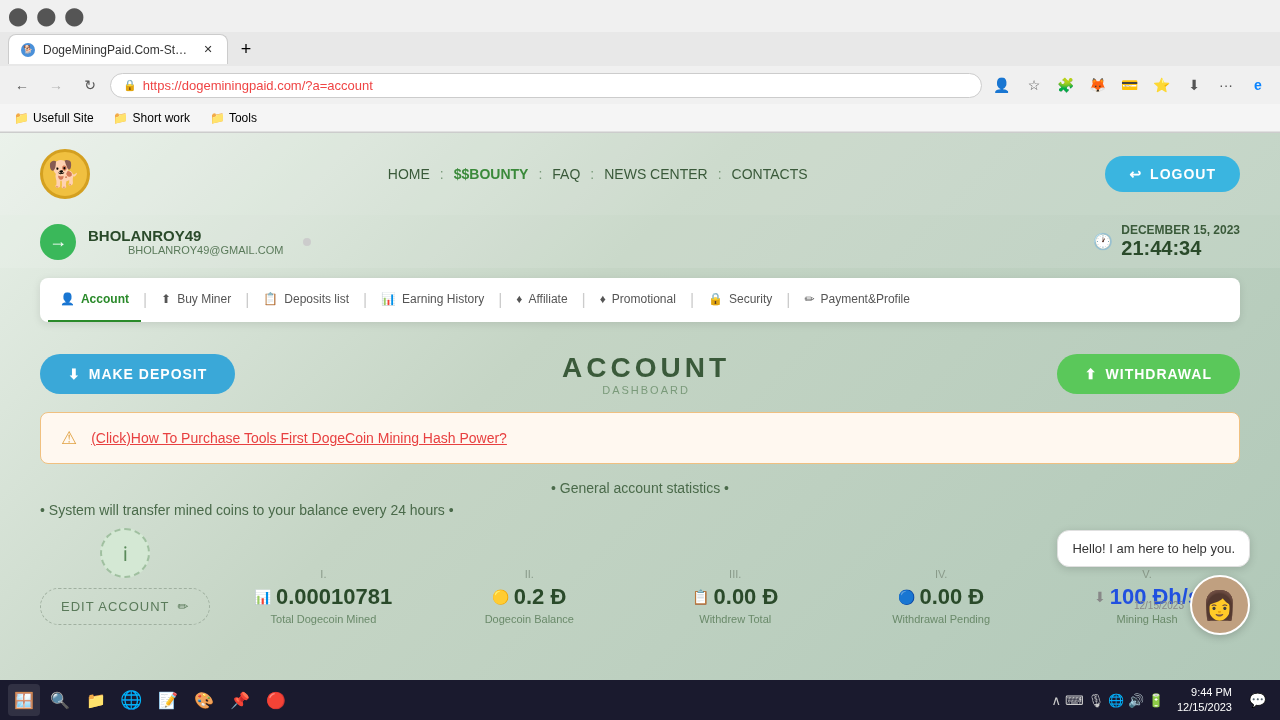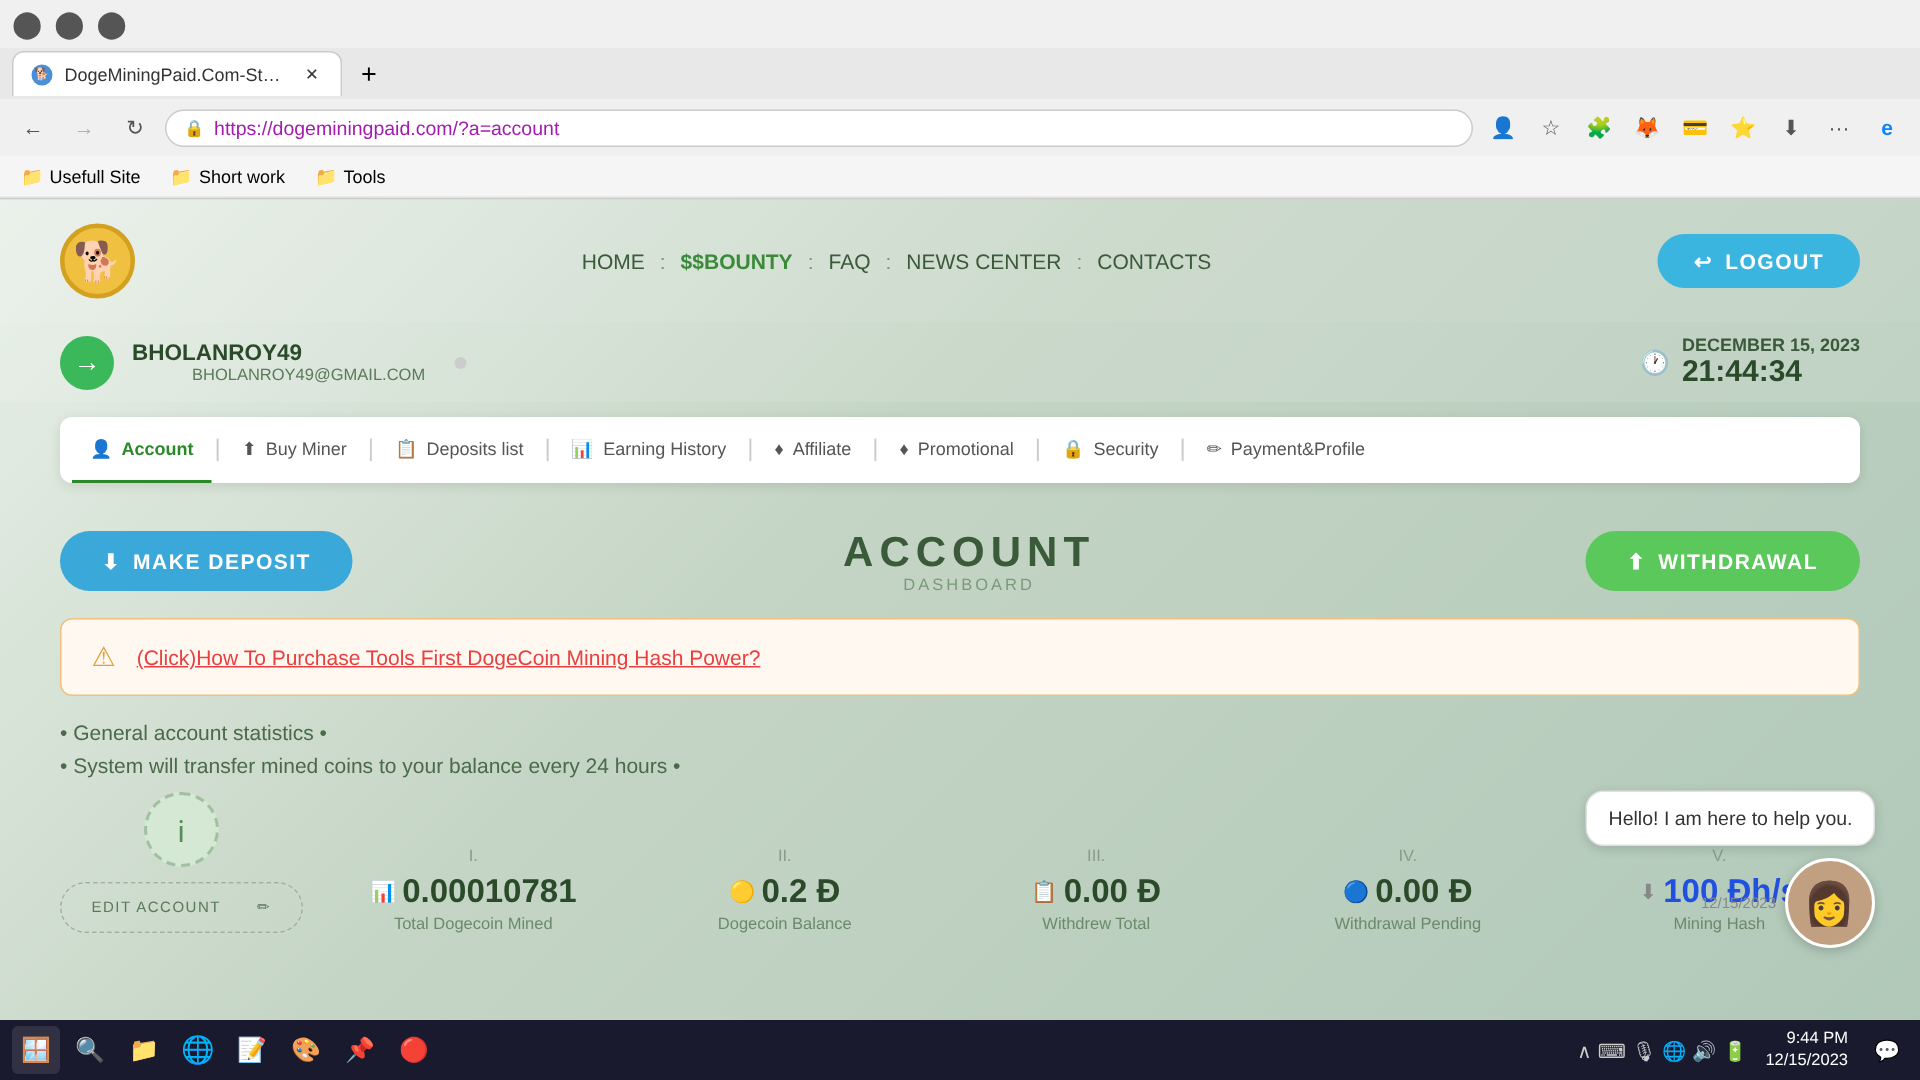--- a/index.html
+++ b/index.html
@@ -311,20 +311,21 @@
     .alert-icon { font-size: 18px; color: #e0a040; }
     .alert-link {
       color: #e84040;
       font-size: 14px;
       text-decoration: underline;
       cursor: pointer;
     }
 
     
     .stats-intro {
+      text-align: center;
       color: #4a6a4a;
       font-size: 14px;
       margin-bottom: 6px;
     }
     .stats-intro-2 {
       text-align: left;
       color: #4a6a4a;
       font-size: 14px;
     }
 
@@ -340,26 +341,26 @@
       display: flex;
       flex-direction: column;
       align-items: center;
       gap: 10px;
     }
     .edit-account-btn {
       border: 1.5px dashed #a0b0a0;
       background: transparent;
       border-radius: 24px;
       padding: 10px 20px;
-      font-size: 10px;
+      font-size: 13px;
       color: #5a7a5a;
       cursor: pointer;
       display: flex;
       align-items: center;
-      gap: 24px;
+      gap: 8px;
       letter-spacing: 1px;
     }
     .info-circle {
       width: 50px; height: 50px;
       background: #d4e8d4;
       border-radius: 50%;
       border: 2px dashed #a0c0a0;
       display: flex; align-items: center; justify-content: center;
       font-size: 20px;
       color: #5a8a5a;
@@ -499,21 +500,21 @@
     </div>
     <div class="tab-new">+</div>
   </div>
 
   <div class="address-bar">
     <div class="nav-btn">←</div>
     <div class="nav-btn" style="opacity:0.4">→</div>
     <div class="nav-btn">↻</div>
     <div class="url-box">
       <span class="url-lock">🔒</span>
-      <span style="font-size:13px; color:#a21caf;">https://dogeminingpaid.com/?a=account</span>
+      <span style="font-size:13px; color:#ef4444;">https://dogeminingpaid.com/?a=account</span>
     </div>
     <div class="address-icons">
       <div class="addr-icon">👤</div>
       <div class="addr-icon">☆</div>
       <div class="addr-icon">🧩</div>
       <div class="addr-icon">🦊</div>
       <div class="addr-icon">💳</div>
       <div class="addr-icon">⭐</div>
       <div class="addr-icon">⬇</div>
       <div class="addr-icon">···</div>

